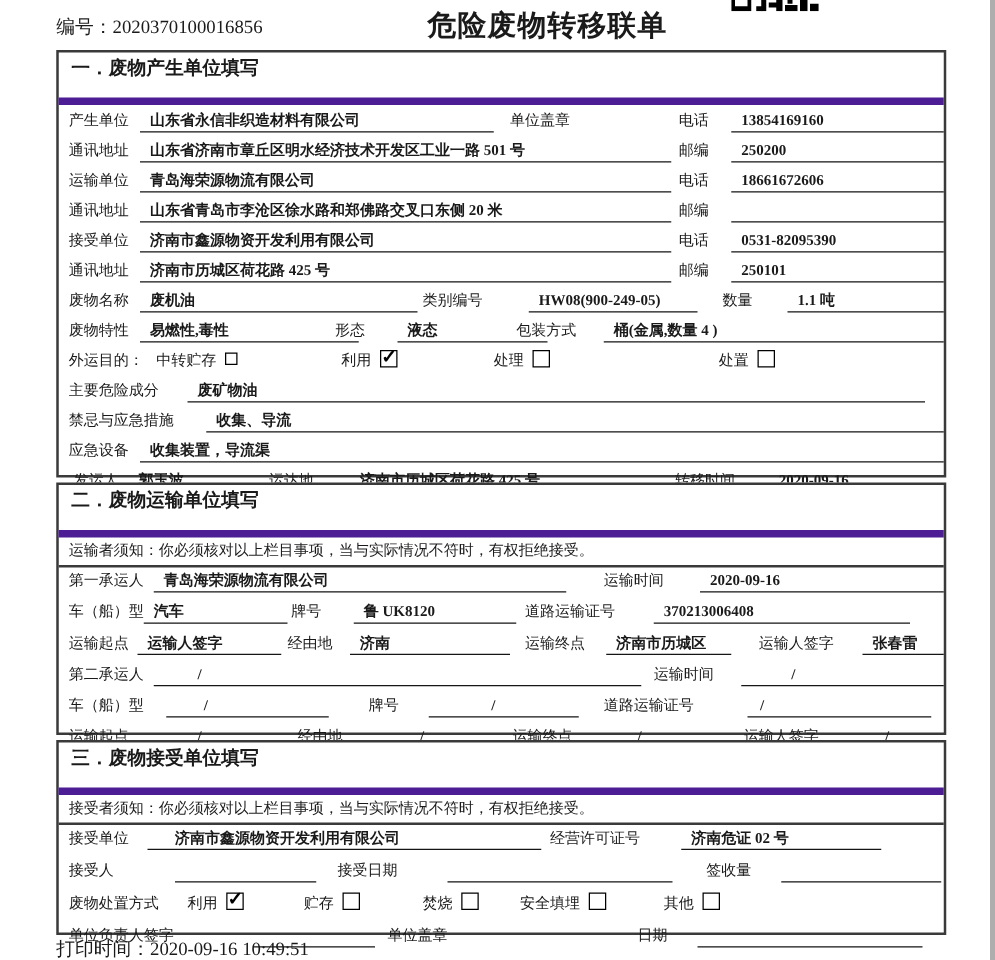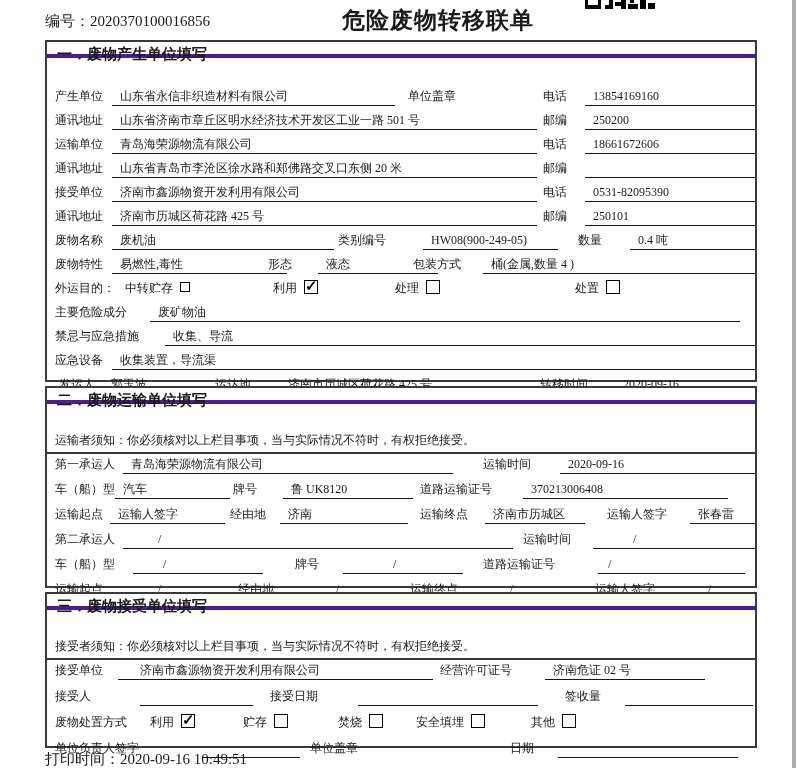--- a/index.html
+++ b/index.html
@@ -20,31 +20,32 @@
 
   .sec {
     position:absolute; left:45px; width:712px; box-sizing:border-box;
     border:2px solid #3a3a3a; background:#fff;
   }
   #sec1 { top:40px;  height:342px; }
   #sec2 { top:386px; height:202px; }
   #sec3 { top:592px; height:156px; }
 
   .sec-title {
-    position:absolute; top:0; left:0; right:0; height:16px;
-    border-bottom:4px solid #4c1d95;
+    position:absolute; top:0; left:0; right:0; height:42px;
+    border-bottom:6px solid #4c1d95;
     font-weight:bold; font-size:15px; padding:3px 0 0 10px; box-sizing:border-box;
     font-family:"Liberation Sans","DejaVu Sans",sans-serif; white-space:nowrap;
   }
   .row { position:absolute; left:0; right:0; height:24px; font-size:12px;margin-top:16px; }
   .row > span { position:absolute; top:3px; white-space:nowrap; line-height:18px; }
   .lbl { }
   .val {
     border-bottom:1px solid #151515; height:19px; padding-left:8px;
     box-sizing:border-box;
+    font-weight:bold;
   }
   .notice { border-bottom:2px solid #3a3a3a; }
 
   .opt > span { white-space:nowrap; }
   .cb {
     display:inline-block; width:12px; height:12px; border:1.5px solid #000;
     margin-left:7px; vertical-align:-2px; position:relative; background:#fff;
   }
   .cb.sm { width:8px; height:8px; border-width:1px; vertical-align:0px; }
   .cb.checked::after {
@@ -115,21 +116,21 @@
     <span class="lbl" style="left:496px">邮编</span>
     <span class="val" style="left:538px;width:170px">250101</span>
   </div>
 
   <div class="row" style="top:170px">
     <span class="lbl" style="left:8px">废物名称</span>
     <span class="val" style="left:65px;width:222px">废机油</span>
     <span class="lbl" style="left:291px">类别编号</span>
     <span class="val" style="left:376px;width:135px">HW08(900-249-05)</span>
     <span class="lbl" style="left:531px">数量</span>
-    <span class="val" style="left:583px;width:125px">0.4 吨</span>
+    <span class="val" style="left:583px;width:125px">1.1 吨</span>
   </div>
 
   <div class="row" style="top:194px">
     <span class="lbl" style="left:8px">废物特性</span>
     <span class="val" style="left:65px;width:175px">易燃性,毒性</span>
     <span class="lbl" style="left:221px">形态</span>
     <span class="val" style="left:271px;width:120px">液态</span>
     <span class="lbl" style="left:366px">包装方式</span>
     <span class="val" style="left:436px;width:272px">桶(金属,数量 4 )</span>
   </div>

